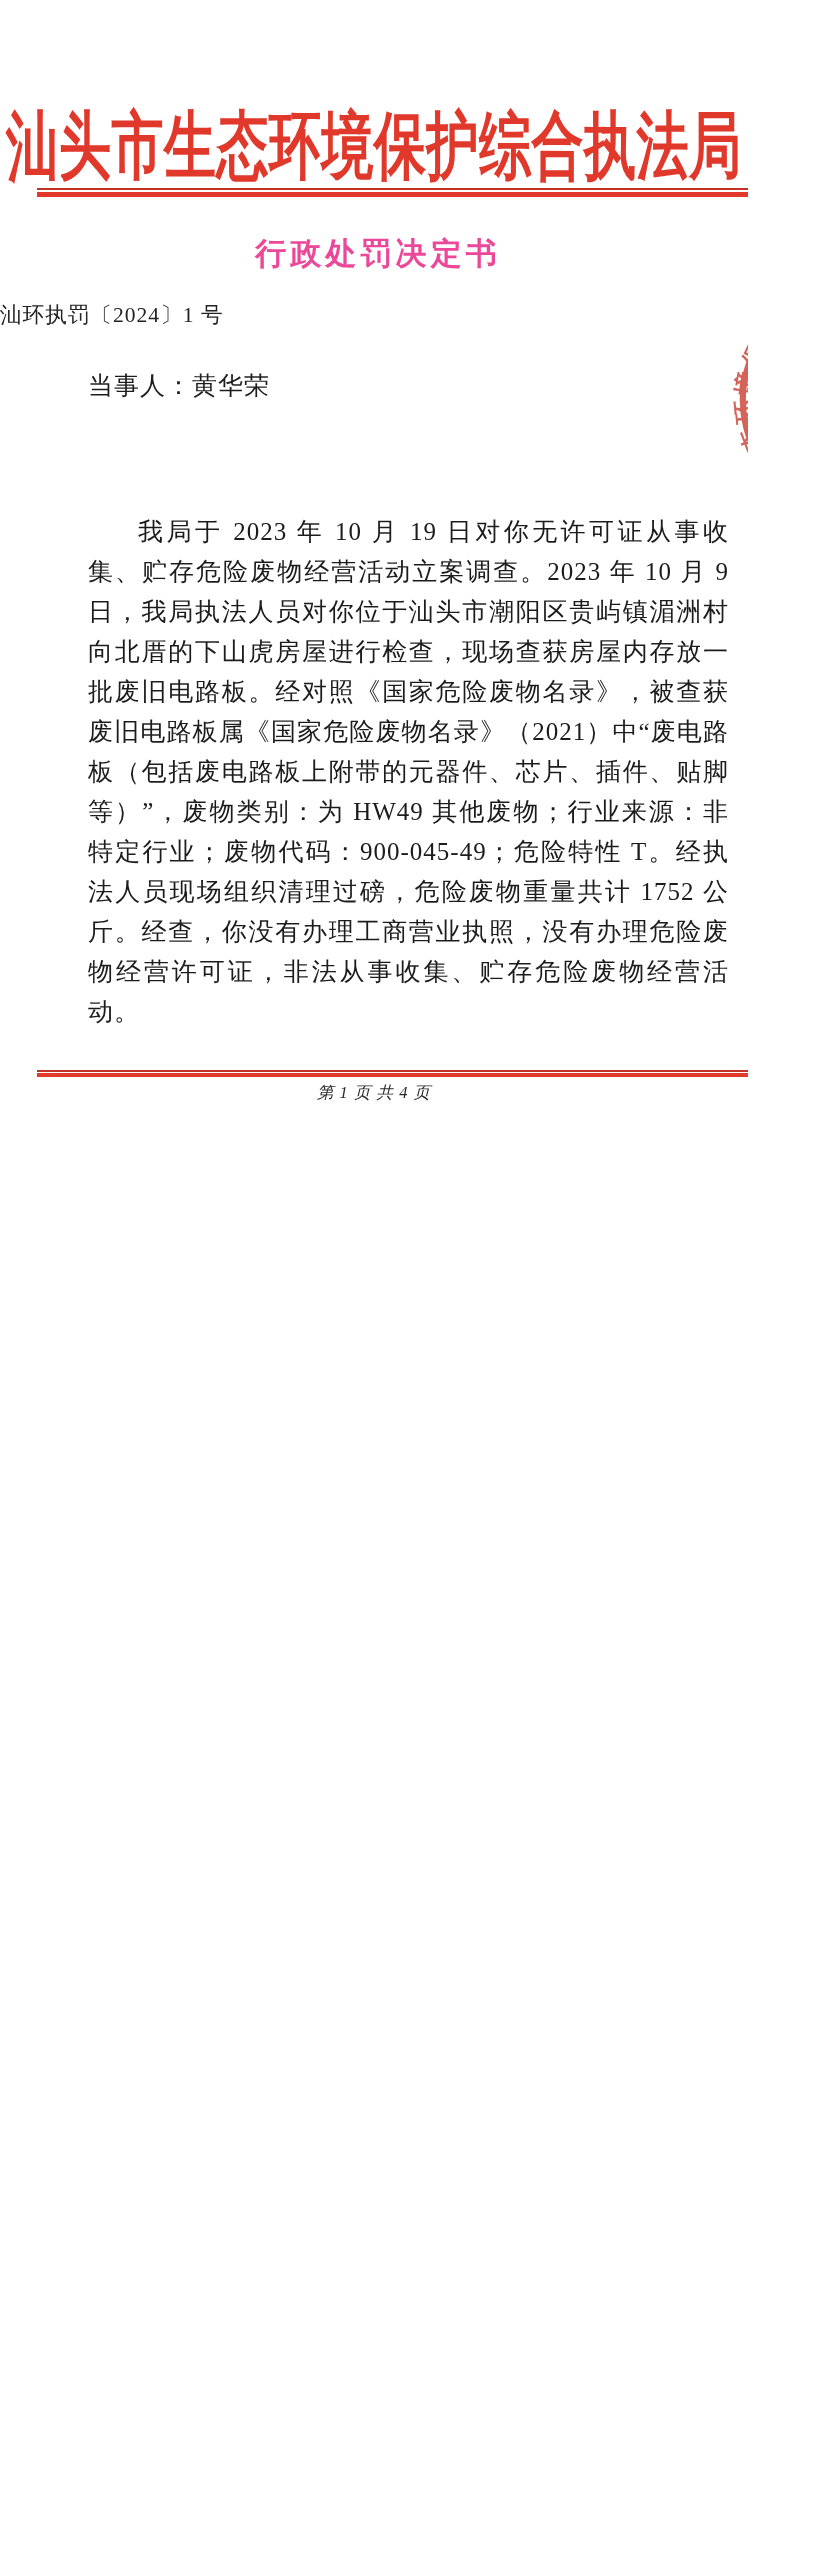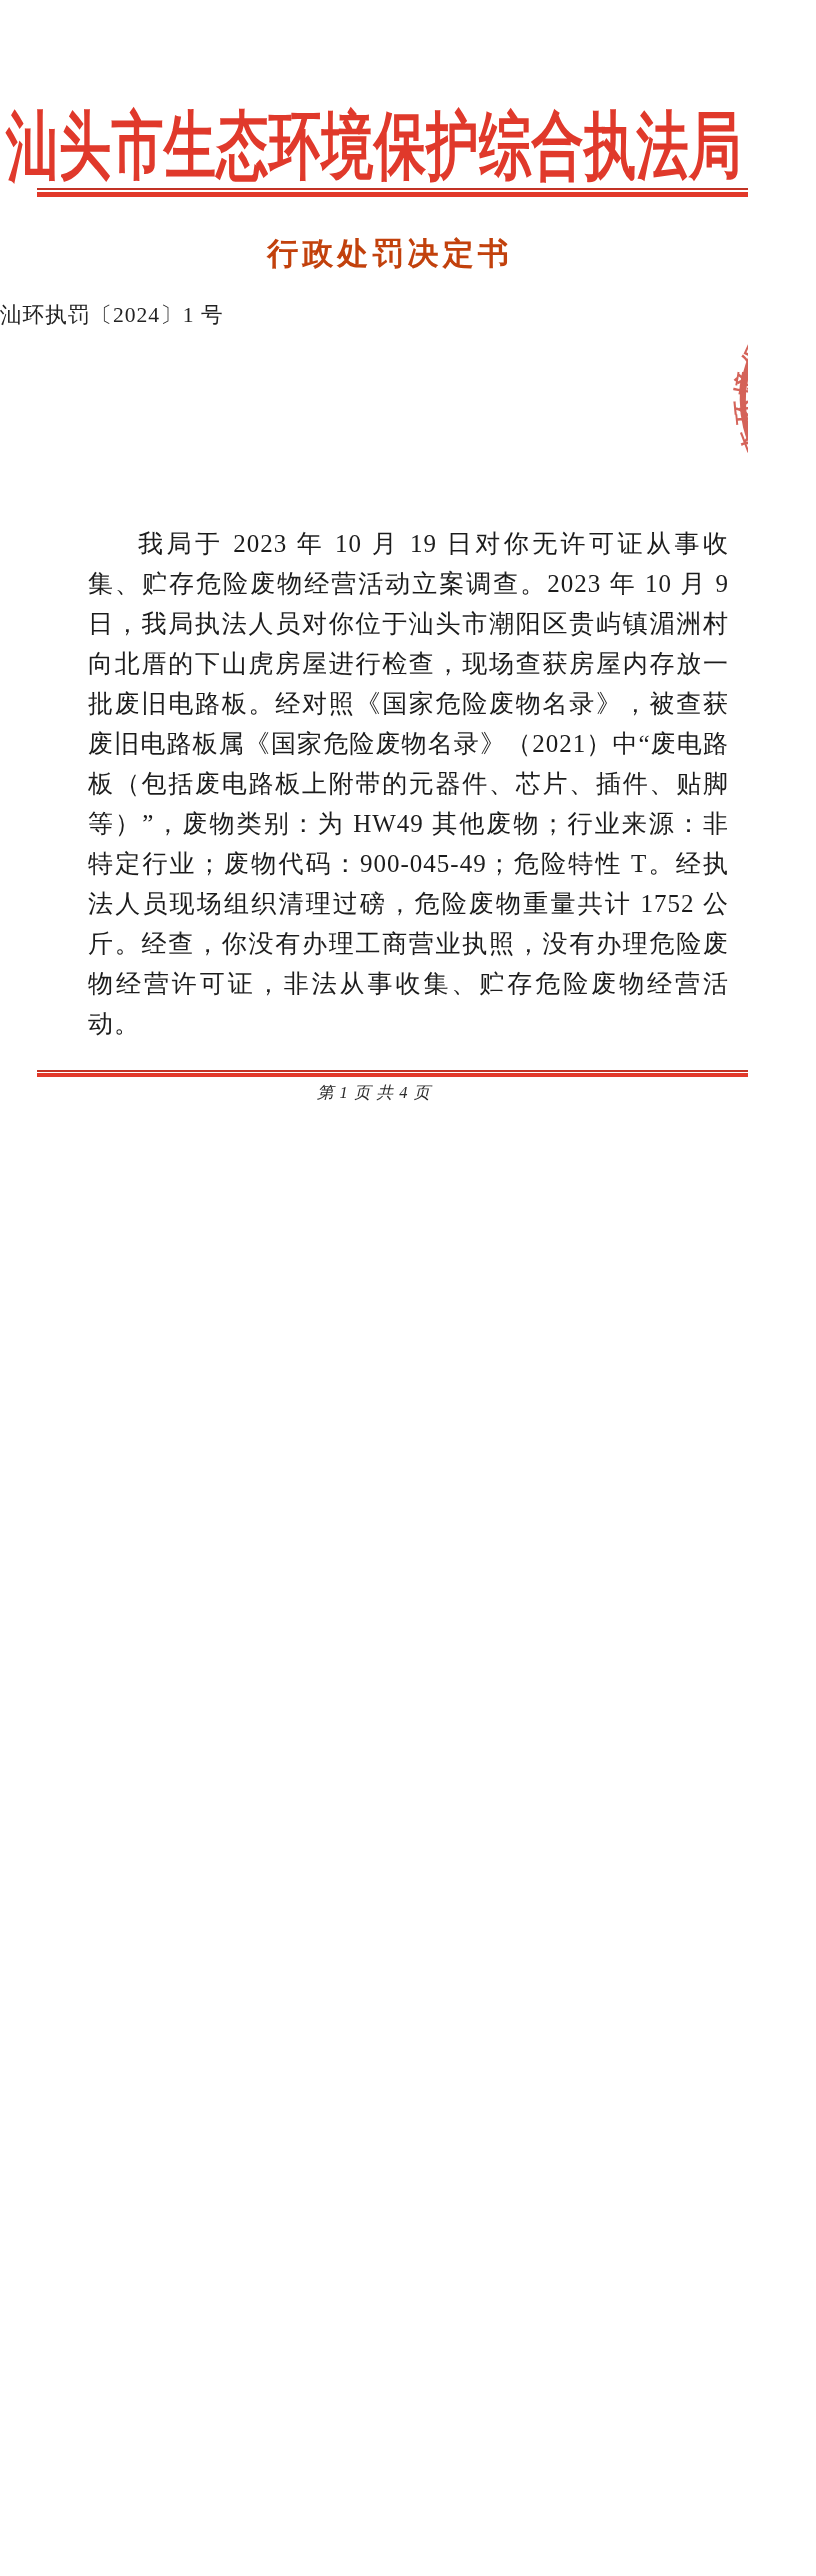--- a/index.html
+++ b/index.html
@@ -19,38 +19,38 @@
   }
   .rule{position:absolute;left:37px;width:742px;}
   .rule .a{height:2.1px;background:#c23325;}
   .rule .g{height:1.5px;background:transparent;}
   .rule .b{height:5.2px;background:#e2392a;}
   .rule-top{top:188px;}
   .rule-bottom{top:1070px;}
   .rule-bottom .a{height:1.5px;}
   .rule-bottom .b{height:4.1px;}
 
-  .doc-title{position:absolute;top:233px;left:16px;width:100%;text-align:center;
-    font-size:31px;font-weight:bold;letter-spacing:4.1px;color:#c2410c;}
+  .doc-title{position:absolute;top:233px;left:4px;width:100%;text-align:center;
+    font-size:31px;font-weight:bold;letter-spacing:4.1px;color:#ec4899;}
   .doc-no{position:absolute;top:300px;left:0;width:100%;text-align:left;
     font-size:21.6px;letter-spacing:1px;color:#222;}
 
   
   .party{position:absolute;left:88px;top:361px;font-size:25px;line-height:50px;letter-spacing:1px;}
   .party div{white-space:nowrap;}
   .redact{display:inline-block;vertical-align:middle;border-radius:2.1px;
     background:#8f8f8f;opacity:.18;filter:blur(1px);}
   .redact-id{width:36px;height:20.6px;margin-left:5.2px;}
   .redact-addr{width:242px;height:7.2px;margin-left:13.4px;}
 
   
   .flow{position:absolute;left:88px;width:641px;font-size:25px;line-height:40px;
     letter-spacing:1px;text-align:justify;color:#1c1c1c;}
   .flow p{margin:0;text-indent:2em;}
-  #flow1{top:524px;}
+  #flow1{top:512px;}
 
   
   .footer{position:absolute;left:0;width:100%;text-align:center;font-size:16.5px;
     letter-spacing:1px;color:#2a2a2a;font-style:italic;}
   #footer1{top:1082px;}
   .seal-edge{position:absolute;opacity:.78;}
   #seal-edge-1{left:732px;top:279px;transform:rotate(-14deg);}
 </style>
 </head>
 <body>
@@ -61,20 +61,23 @@
   <div class="rule rule-top">
     <div class="a"></div>
       <div class="g"></div>
       <div class="b"></div>
   </div>
 
   <div class="doc-title">行政处罚决定书</div>
   <div class="doc-no">汕环执罚〔2024〕1 号</div>
 
   <div class="party">
+    <div>
+      <span>当事人：黄华荣</span>
+    </div>
   </div>
 
   <div class="flow" id="flow1">
       <p>我局于 2023 年 10 月 19 日对你无许可证从事收集、贮存危险废物经营活动立案调查。2023 年 10 月 9 日，我局执法人员对你位于汕头市潮阳区贵屿镇湄洲村向北厝的下山虎房屋进行检查，现场查获房屋内存放一批废旧电路板。经对照《国家危险废物名录》，被查获废旧电路板属《国家危险废物名录》（2021）中“废电路板（包括废电路板上附带的元器件、芯片、插件、贴脚等）”，废物类别：为 HW49 其他废物；行业来源：非特定行业；废物代码：900-045-49；危险特性 T。经执法人员现场组织清理过磅，危险废物重量共计 1752 公斤。经查，你没有办理工商营业执照，没有办理危险废物经营许可证，非法从事收集、贮存危险废物经营活动。</p>
     </div>
 
   <div class="rule rule-bottom">
     <div class="a"></div>
       <div class="g"></div>
       <div class="b"></div>

